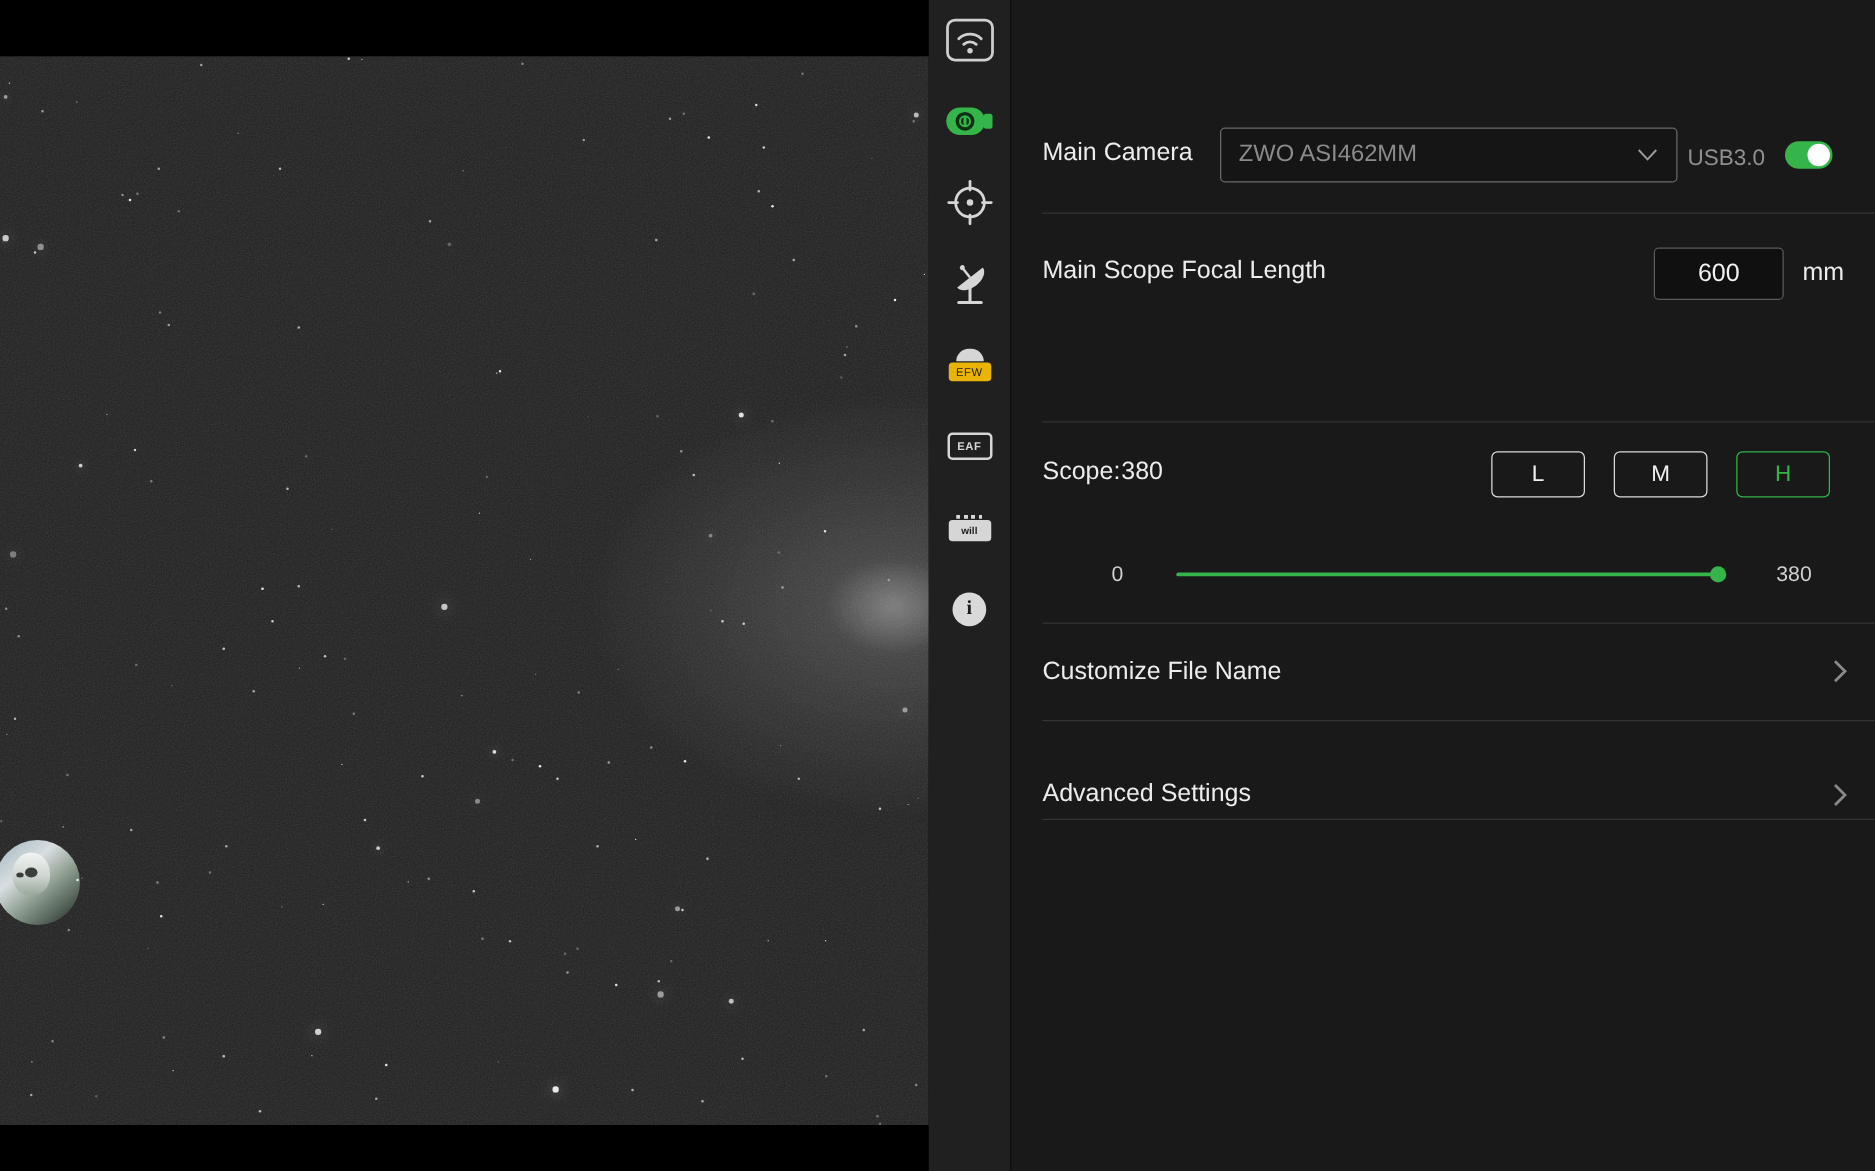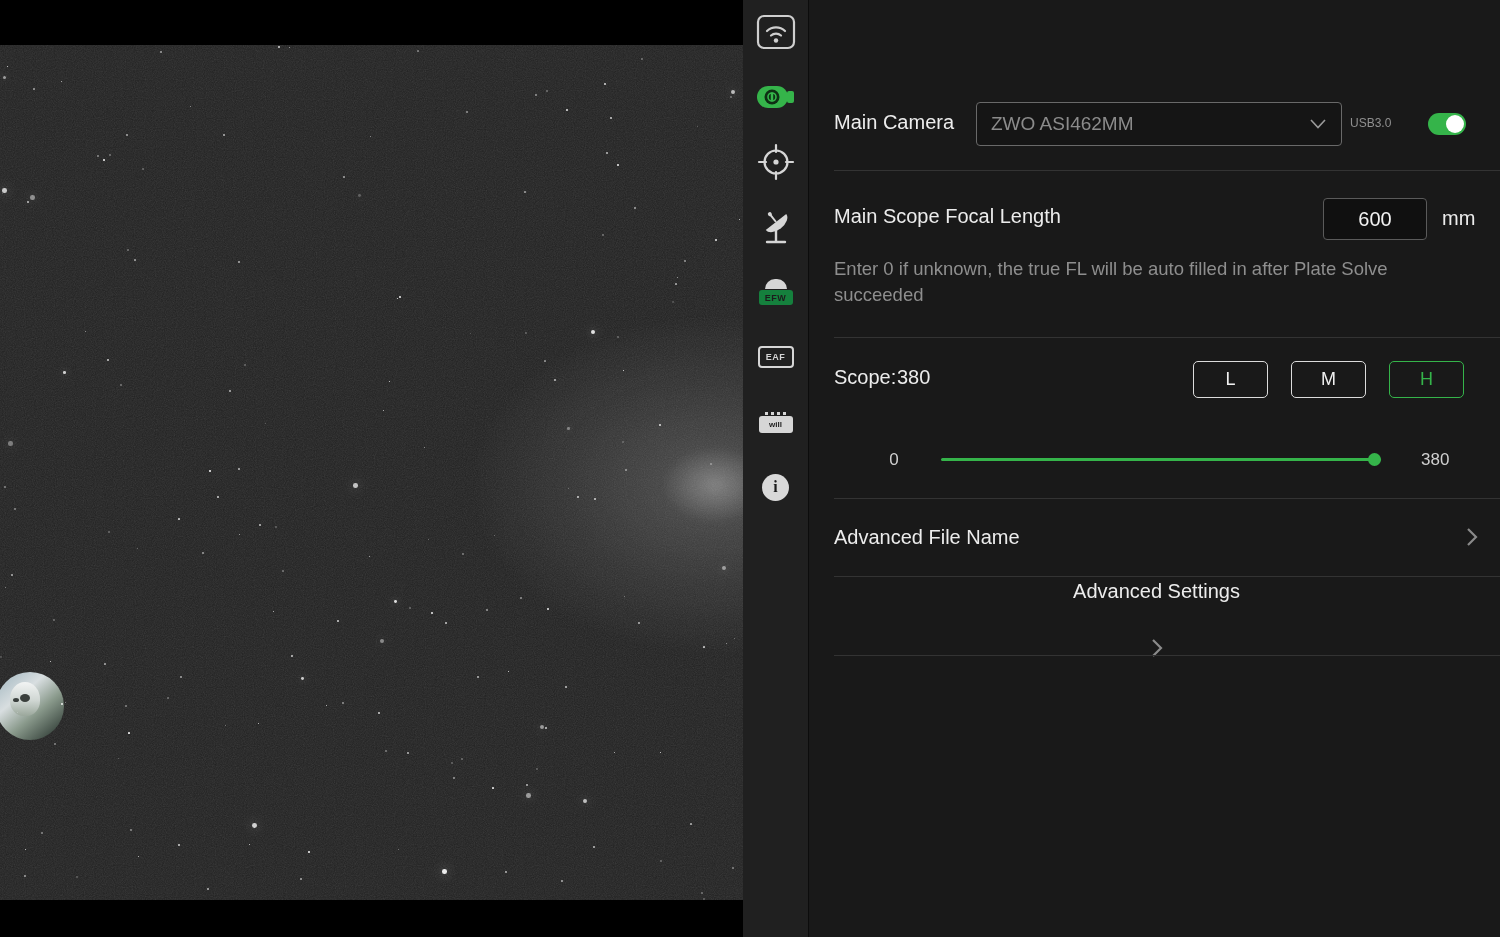--- a/index.html
+++ b/index.html
@@ -23,39 +23,39 @@
   .avatar::before{content:"";position:absolute;left:14px;top:10px;width:30px;height:34px;border-radius:50% 50% 45% 45%;
     background:linear-gradient(180deg,#f2f4f4 0%,#cfd6d2 55%,#9aa79b 100%);}
   .avatar::after{content:"";position:absolute;left:24px;top:22px;width:10px;height:8px;border-radius:50%;
     background:#3a3f3c;box-shadow:-9px 2px 0 -2px #3a3f3c;}
 
   
   .toolbar{position:absolute;left:743px;top:0;width:65px;height:937px;background:#202020;
     display:flex;flex-direction:column;align-items:center;padding-top:12px;box-sizing:border-box;}
   .tool{width:40px;height:40px;margin-bottom:25px;display:flex;align-items:center;justify-content:center;flex-direction:column;cursor:pointer;}
   .efw-dome{width:22px;height:10px;background:#d6d6d6;border-radius:11px 11px 0 0;margin-bottom:1px;}
-  .efw-body{width:34px;height:15px;background:#15803d;border-radius:3px;color:#1c1c1c;font-size:9px;font-weight:bold;
+  .efw-body{width:34px;height:15px;background:#eab308;border-radius:3px;color:#1c1c1c;font-size:9px;font-weight:normal;
     display:flex;align-items:center;justify-content:center;letter-spacing:.5px;}
   .eaf-body{width:32px;height:18px;border:2px solid #d6d6d6;border-radius:4px;color:#d6d6d6;font-size:9px;font-weight:bold;
     display:flex;align-items:center;justify-content:center;letter-spacing:.5px;}
   .emmc-pins{width:22px;height:3px;background:repeating-linear-gradient(90deg,#d6d6d6 0 3px,transparent 3px 6px);margin-bottom:1px;}
   .emmc-body{width:34px;height:17px;background:#d6d6d6;border-radius:3px;color:#1c1c1c;font-size:8px;font-weight:bold;
     display:flex;align-items:center;justify-content:center;}
   .info-body{width:27px;height:27px;background:#d9d9d9;border-radius:50%;color:#1c1c1c;font-size:16px;font-weight:bold;
     display:flex;align-items:center;justify-content:center;font-family:"Liberation Serif",serif;}
 
   
   .settings{position:absolute;left:808px;top:0;width:692px;height:937px;background:#191919;border-left:1px solid #0c0c0c;box-sizing:border-box;}
   .panel-title{position:absolute;left:0;top:28px;width:100%;text-align:center;color:#f5f5f5;font-size:20px;font-weight:500;}
   .divider{position:absolute;left:25px;right:0;height:1px;background:#333;}
   .lbl{position:absolute;color:#ececec;font-size:20px;}
   .dropdown{position:absolute;left:167px;top:102px;width:366px;height:44px;border:1px solid #696969;border-radius:4px;
     box-sizing:border-box;display:flex;align-items:center;padding:0 14px;cursor:pointer;background:#151515;}
   .dropdown-value{color:#8b8b8b;font-size:19px;flex:1;}
-  .usb-label{position:absolute;left:541px;top:116px;color:#8f8f8f;font-size:12px;}
+  .usb-label{position:absolute;left:541px;top:116px;color:#8f8f8f;font-size:18px;}
   .toggle{position:absolute;left:619px;top:113px;width:38px;height:22px;border-radius:11px;background:#35b44a;cursor:pointer;}
   .toggle-knob{position:absolute;right:2px;top:2px;width:18px;height:18px;border-radius:50%;background:#fff;}
   .fl-input{position:absolute;left:514px;top:198px;width:104px;height:42px;box-sizing:border-box;background:#101010;
     border:1px solid #5a5a5a;border-radius:4px;color:#f2f2f2;font-size:20px;text-align:center;font-family:"Liberation Sans",sans-serif;outline:none;}
   .hint{position:absolute;left:25px;top:256px;width:585px;color:#8e8e8e;font-size:18.5px;line-height:26px;}
   .gain-btn{position:absolute;top:361px;width:75px;height:37px;box-sizing:border-box;border:1px solid #dcdcdc;border-radius:5px;
     background:transparent;color:#f0f0f0;font-size:18px;display:flex;align-items:center;justify-content:center;cursor:pointer;}
   .gain-btn.selected{border-color:#35b44a;color:#35b44a;}
   .slider-label{position:absolute;top:450px;color:#d0d0d0;font-size:17px;}
   .slider-track{position:absolute;left:132px;top:458px;width:440px;height:3px;background:#35b44a;border-radius:2px;cursor:pointer;}
@@ -328,48 +328,47 @@
   <div class="usb-label">USB3.0</div>
   <div class="toggle">
     <div class="toggle-knob"></div>
   </div>
 
   <div class="divider" style="top:170px;"></div>
 
   <div class="lbl" style="left:25px;top:205px;">Main Scope Focal Length</div>
   <input class="fl-input" value="600" style="">
   <div class="lbl" style="left:633px;top:207px;">mm</div>
-  <div class="hint">Enter 0 if unknown, the true FL will be auto filled in after Plate Solve succeeded</div>
 
   <div class="divider" style="top:337px;"></div>
 
   <div class="lbl" style="left:25px;top:366px;">Scope:</div>
   <div class="lbl" style="left:88px;top:366px;">380</div>
   <div class="gain-btn" style="left:384px;">L</div>
   <div class="gain-btn" style="left:482px;">M</div>
   <div class="gain-btn selected" style="left:580px;">H</div>
 
   <div class="slider-label" style="left:70px;width:30px;text-align:center;">0</div>
   <div class="slider-track">
     <div class="slider-thumb"></div>
   </div>
   <div class="slider-label" style="left:612px;">380</div>
 
   <div class="divider" style="top:498px;"></div>
 
   <div class="nav-row" style="top:498px;height:78px;">
-    <span class="lbl-inline">Advanced File Name</span>
+    <span class="lbl-inline">Customize File Name</span>
     <svg width="14" height="22" viewBox="0 0 14 22">
       <polyline points="3,3 11,11 3,19" fill="none" stroke="#8a8a8a" stroke-width="2.2"></polyline>
     </svg>
   </div>
 
   <div class="divider" style="top:576px;"></div>
 
-  <div class="nav-row" style="top:580px;height:79px;flex-direction:column;">
+  <div class="nav-row" style="top:596px;height:79px;">
     <span class="lbl-inline">Advanced Settings</span>
     <svg width="14" height="22" viewBox="0 0 14 22">
       <polyline points="3,3 11,11 3,19" fill="none" stroke="#8a8a8a" stroke-width="2.2"></polyline>
     </svg>
   </div>
 
   <div class="divider" style="top:655px;"></div>
 
 </div>
 

